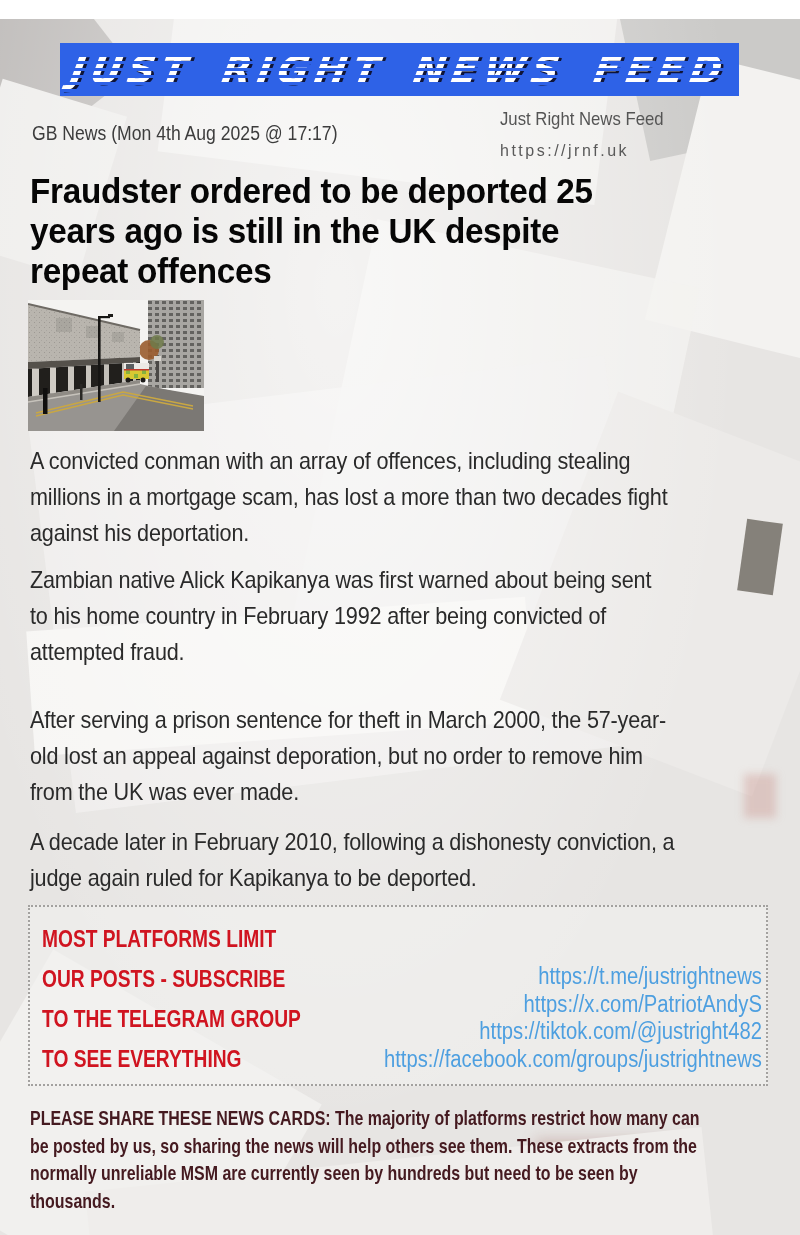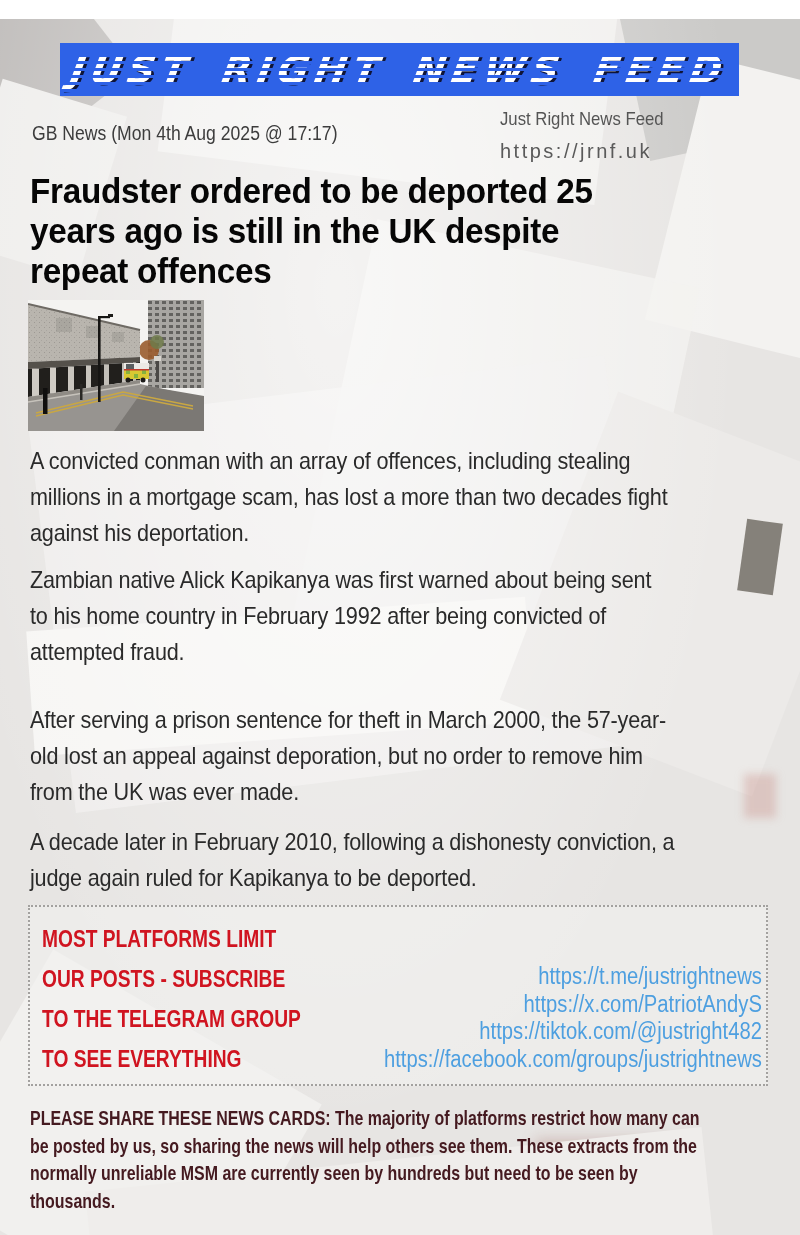--- a/index.html
+++ b/index.html
@@ -31,21 +31,21 @@
   .banner-text{position:absolute;inset:0;display:flex;align-items:center;justify-content:center;
      font-family:"DejaVu Sans",sans-serif;font-weight:bold;font-style:italic;font-size:38px;
      letter-spacing:6px;word-spacing:10px;color:#ffffff;transform:skewX(-10deg);
      text-shadow:3px 2px 0 rgba(12,12,36,.9);white-space:nowrap;}
   .banner-stripes{position:absolute;inset:0;
      background:repeating-linear-gradient(180deg,rgba(46,98,231,0) 0 4px,#2e62e7 4px 7px);}
   .source-line{position:absolute;z-index:2;left:32px;top:101px;font-size:20px;line-height:26px;
      color:#3c3c3c;transform:scaleX(.88);transform-origin:0 0;white-space:nowrap;}
   .brand-name{position:absolute;z-index:2;left:500px;top:87px;font-size:19px;line-height:26px;
      color:#545454;transform:scaleX(.88);transform-origin:0 0;white-space:nowrap;}
-  .brand-url{position:absolute;z-index:2;left:500px;top:119px;font-size:20px;line-height:26px;
+  .brand-url{position:absolute;z-index:2;left:500px;top:119px;font-size:16px;line-height:26px;
      letter-spacing:2.5px;color:#5a5a5a;white-space:nowrap;}
   
   .headline{position:absolute;z-index:2;left:30px;top:152px;margin:0;font-size:35px;line-height:40px;
      font-weight:bold;color:#060606;transform:scaleX(.95);transform-origin:0 0;letter-spacing:-.3px;}
   .photo{position:absolute;z-index:2;left:28px;top:281px;width:176px;height:131px;}
   .para{position:absolute;z-index:2;left:30px;width:840px;font-size:24px;line-height:36px;
      color:#2a2a2a;transform:scaleX(.9);transform-origin:0 0;letter-spacing:-.2px;}
   .p1{top:424px;} .p2{top:543px;} .p3{top:683px;} .p4{top:805px;}
   .para div,.headline div{white-space:nowrap;}
   

